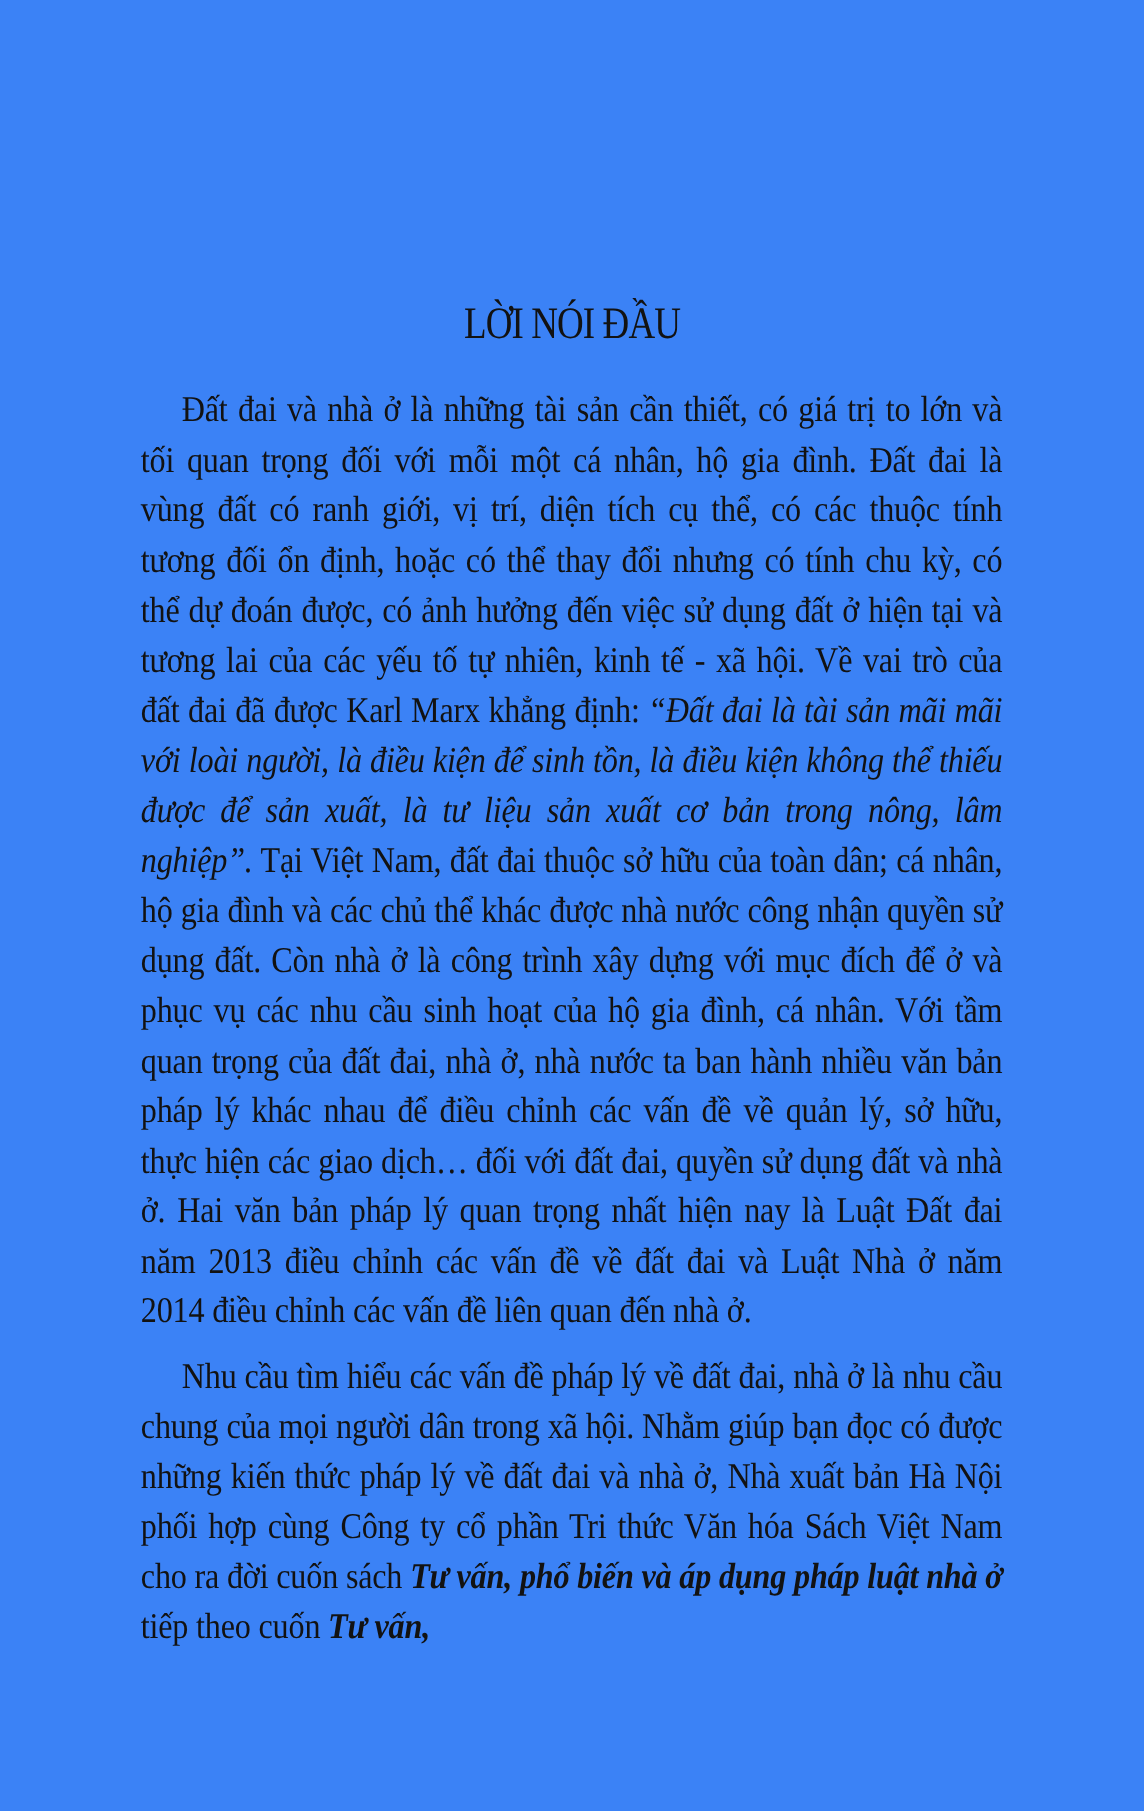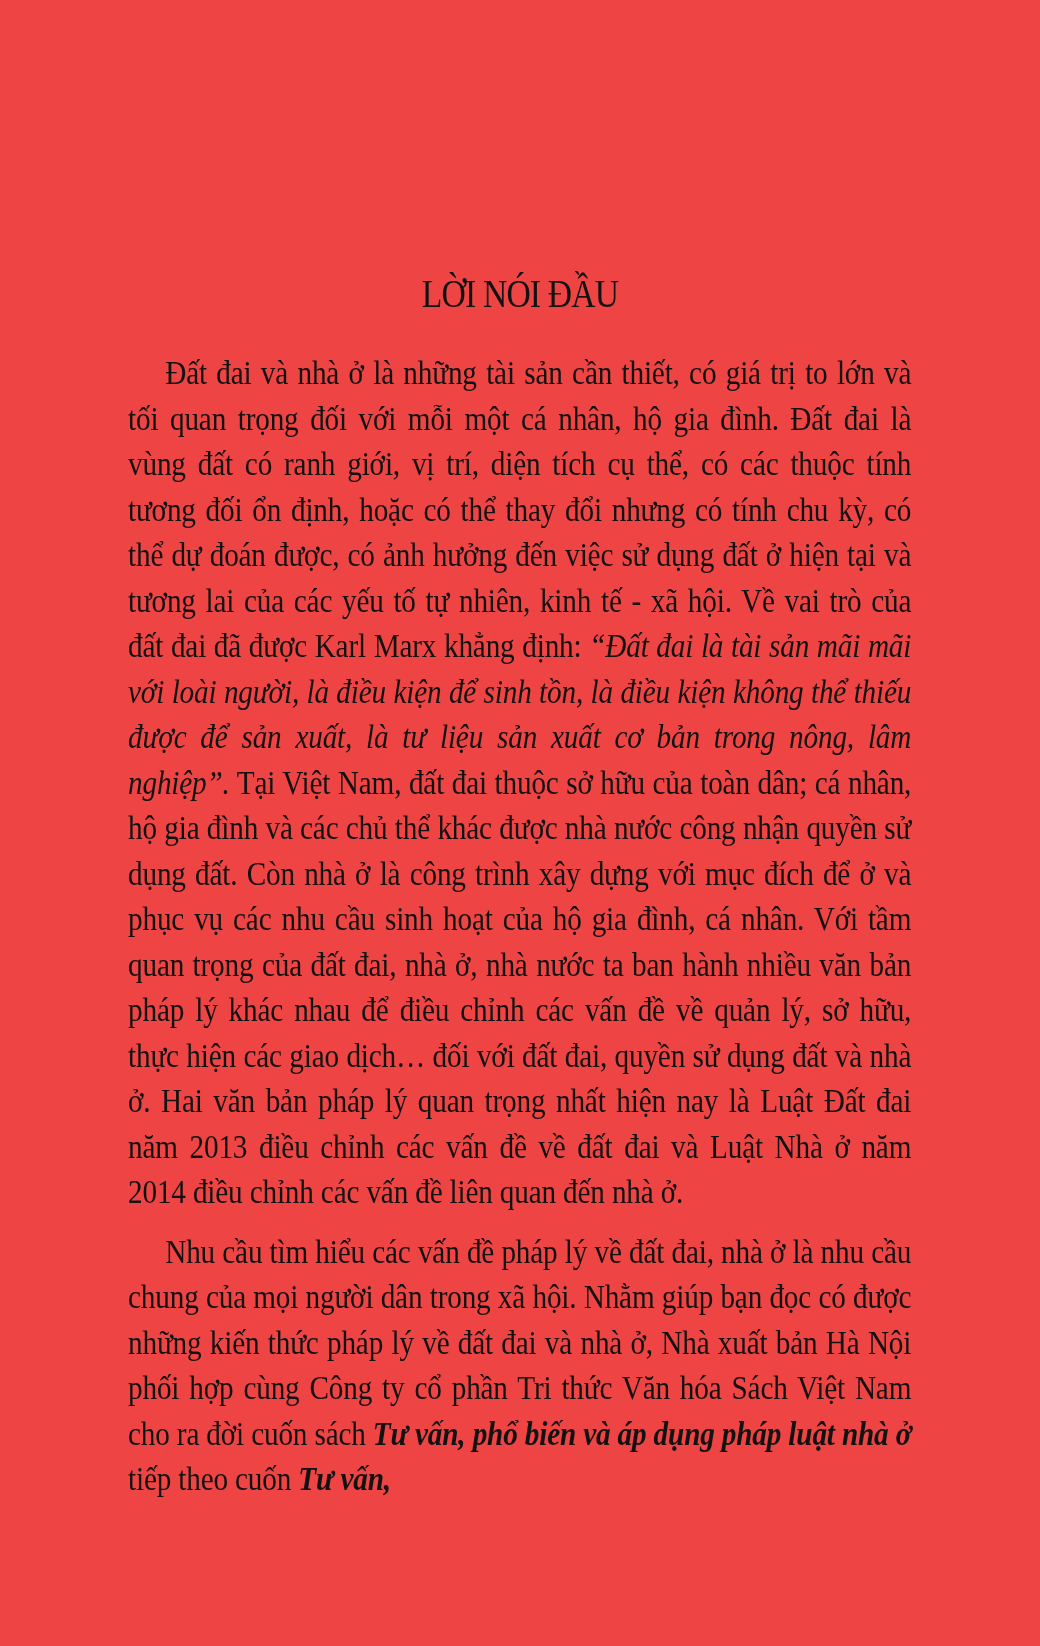--- a/index.html
+++ b/index.html
@@ -8,21 +8,21 @@
     width: 1040px;
     height: 1646px;
     position: relative;
     overflow: hidden;
     font-family: "Liberation Serif", serif;
     color: #121212;
   }
   .page {
     position: absolute;
     inset: 0;
-    background: #ef4444;
+    background: #3b82f6;
   }
   .title {
     position: absolute;
     top: 269px;
     left: 128px;
     width: 784px;
     text-align: center;
     font-size: 41px;
     font-weight: normal;
     letter-spacing: -1px;

